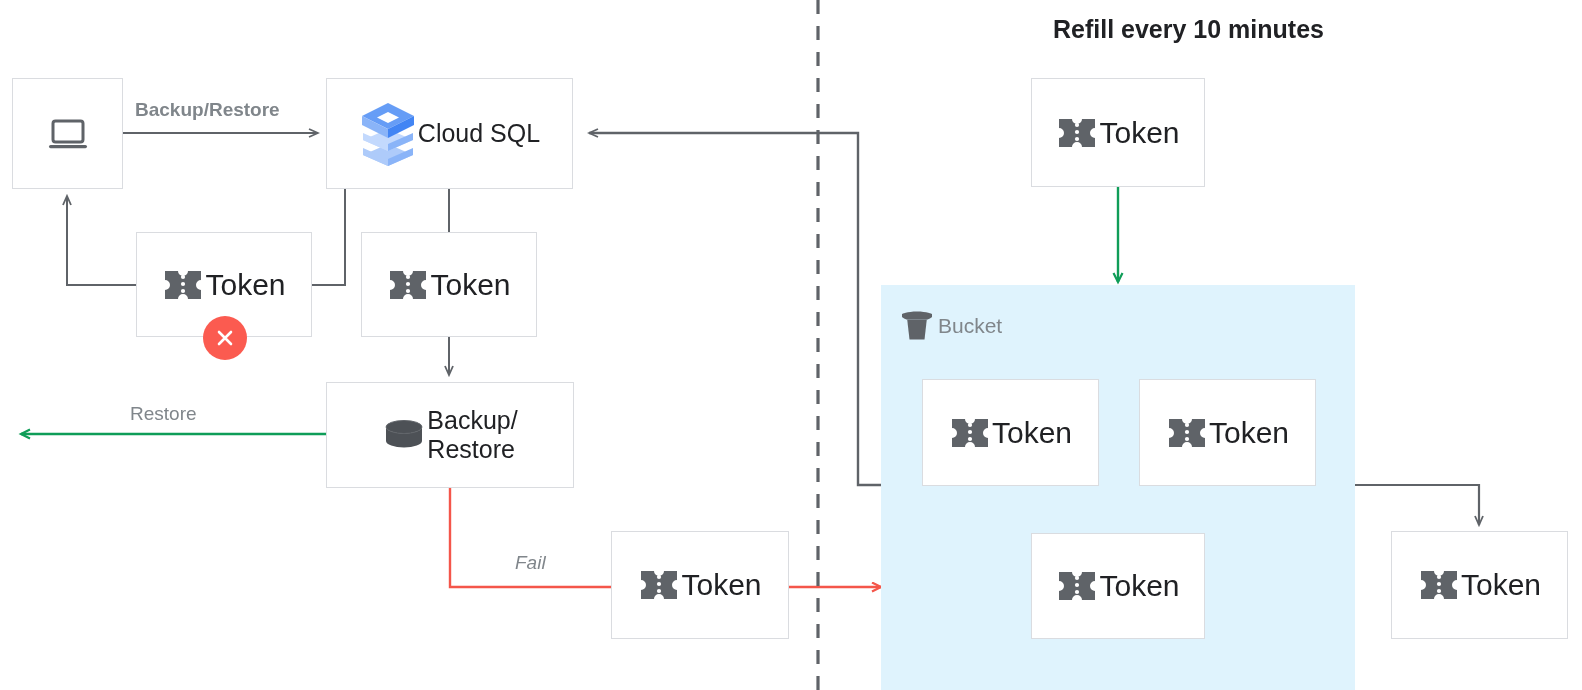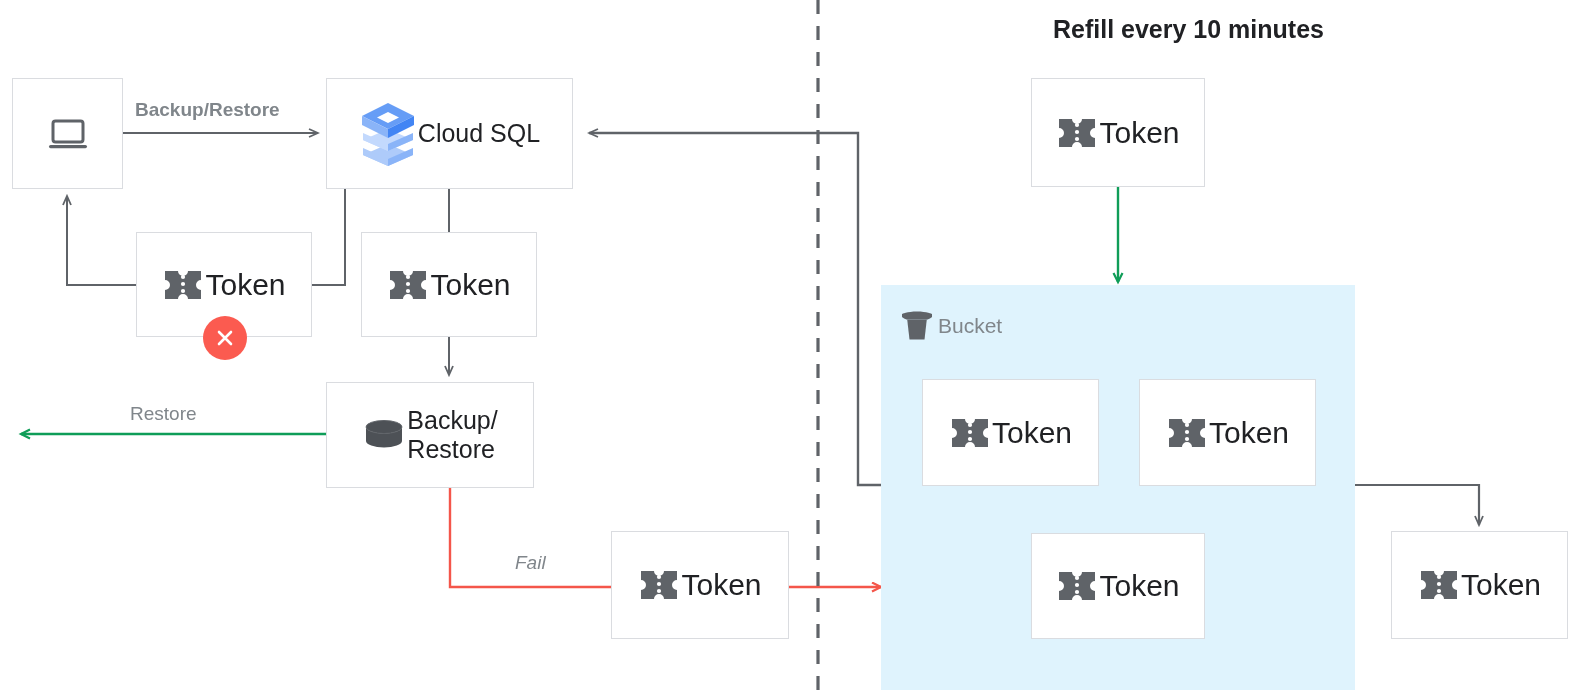--- a/index.html
+++ b/index.html
@@ -197,21 +197,21 @@
                    h-13 a5,5 0 0 0 -10,0 h-13 v-9 a5,5 0 0 0 0,-10 z" fill="#5f6368"></path>
           <circle cx="21" cy="9" r="2.1" fill="#ffffff"></circle>
           <circle cx="21" cy="16" r="2.1" fill="#ffffff"></circle>
           <circle cx="21" cy="23" r="2.1" fill="#ffffff"></circle>
         </svg>
       </span>
       <span class="token-label">Token</span>
     </div>
   </div>
 
-  <div class="node" style="left:326px;top:382px;width:208px;height:106px;">
+  <div class="node" style="left:326px;top:382px;width:248px;height:106px;">
     <div class="node-inner">
       <span>
         <svg width="44" height="34" viewBox="0 0 44 34" aria-hidden="true">
           <ellipse cx="22" cy="9" rx="18" ry="6.5" fill="#4d5156"></ellipse>
           <path d="M4,9 L4,23 a18,6.5 0 0 0 36,0 L40,9 a18,6.5 0 0 1 -36,0 Z" fill="#4d5156"></path>
           <ellipse cx="22" cy="9" rx="18" ry="6.5" fill="none" stroke="#5f6368" stroke-width="1"></ellipse>
         </svg>
       </span>
       <span class="node-label">Backup/
 Restore</span>

